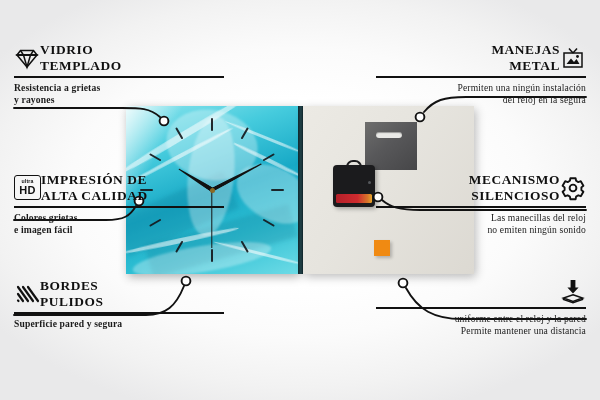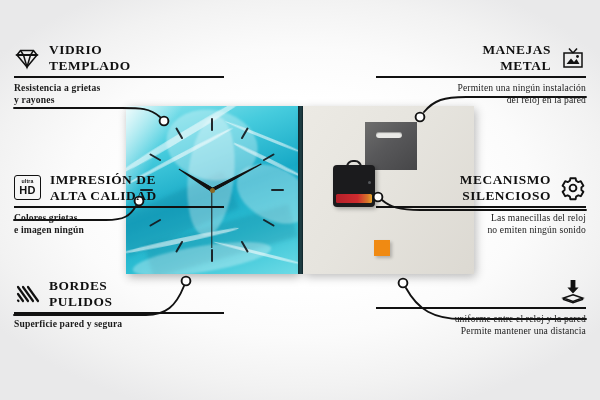--- a/index.html
+++ b/index.html
@@ -8,21 +8,21 @@
     font-family:"Liberation Serif", serif;
     background:#ffffff;
   }
   #stage {
     position:relative; width:600px; height:400px;
     background:
       radial-gradient(ellipse 62% 58% at 50% 48%, #ffffff 0%, #ffffff 40%, #fbfbfb 62%, #f2f2f2 84%, #e9e9ea 100%);
   }
   
   .feat { position:absolute; width:210px; }
-  .feat .head { display:flex; align-items:center; gap:9px; }
+  .feat .head { display:flex; align-items:center; }
   .feat.left  .head { justify-content:flex-start; }
   .feat.right .head { justify-content:flex-end; }
   .feat .title {
     font-size:13.4px; font-weight:700; letter-spacing:.55px;
     line-height:1.16; color:#101010; text-transform:uppercase;
   }
   .feat.left  .title { text-align:left; }
   .feat.right .title { text-align:right; }
   .feat .rule { height:1.5px; background:#111; margin-top:3px; width:100%; }
   .feat .desc {
@@ -258,21 +258,21 @@
         <span class="h">HD</span>
       </span>
       <div class="title">
         <div>IMPRESIÓN DE</div>
         <div>ALTA CALIDAD</div>
       </div>
     </div>
     <div class="rule"></div>
     <div class="desc">
       <div>Colores grietas</div>
-      <div>e imagen ningún</div>
+      <div>e imagen fácil</div>
     </div>
   </div>
 
   <div class="feat left" id="f-bordes">
     <div class="head">
       <span class="ico">
         <svg viewBox="0 0 26 26">
             <g stroke="#111" stroke-width="2.2" stroke-linecap="round">
           <path d="M4 6 L14 20"></path>
               <path d="M9 6 L19 20"></path>
@@ -307,21 +307,21 @@
               <path d="M13 8 L17 3.5"></path>
           <path d="M6.5 19 L11 13.5 L14 17 L16.5 14 L19.5 19 Z" fill="#111" stroke="none"></path>
           <circle cx="17.5" cy="11.5" r="1.4" fill="#111" stroke="none"></circle>
             </g>
           </svg>
       </span>
     </div>
     <div class="rule"></div>
     <div class="desc">
       <div>Permiten una ningún instalación</div>
-      <div>del reloj en la pared</div>
+      <div>del reloj en la segura</div>
     </div>
   </div>
 
   <div class="feat right" id="f-mecanismo">
     <div class="head">
       <div class="title">
         <div>MECANISMO</div>
         <div>SILENCIOSO</div>
       </div>
       <span class="ico">

